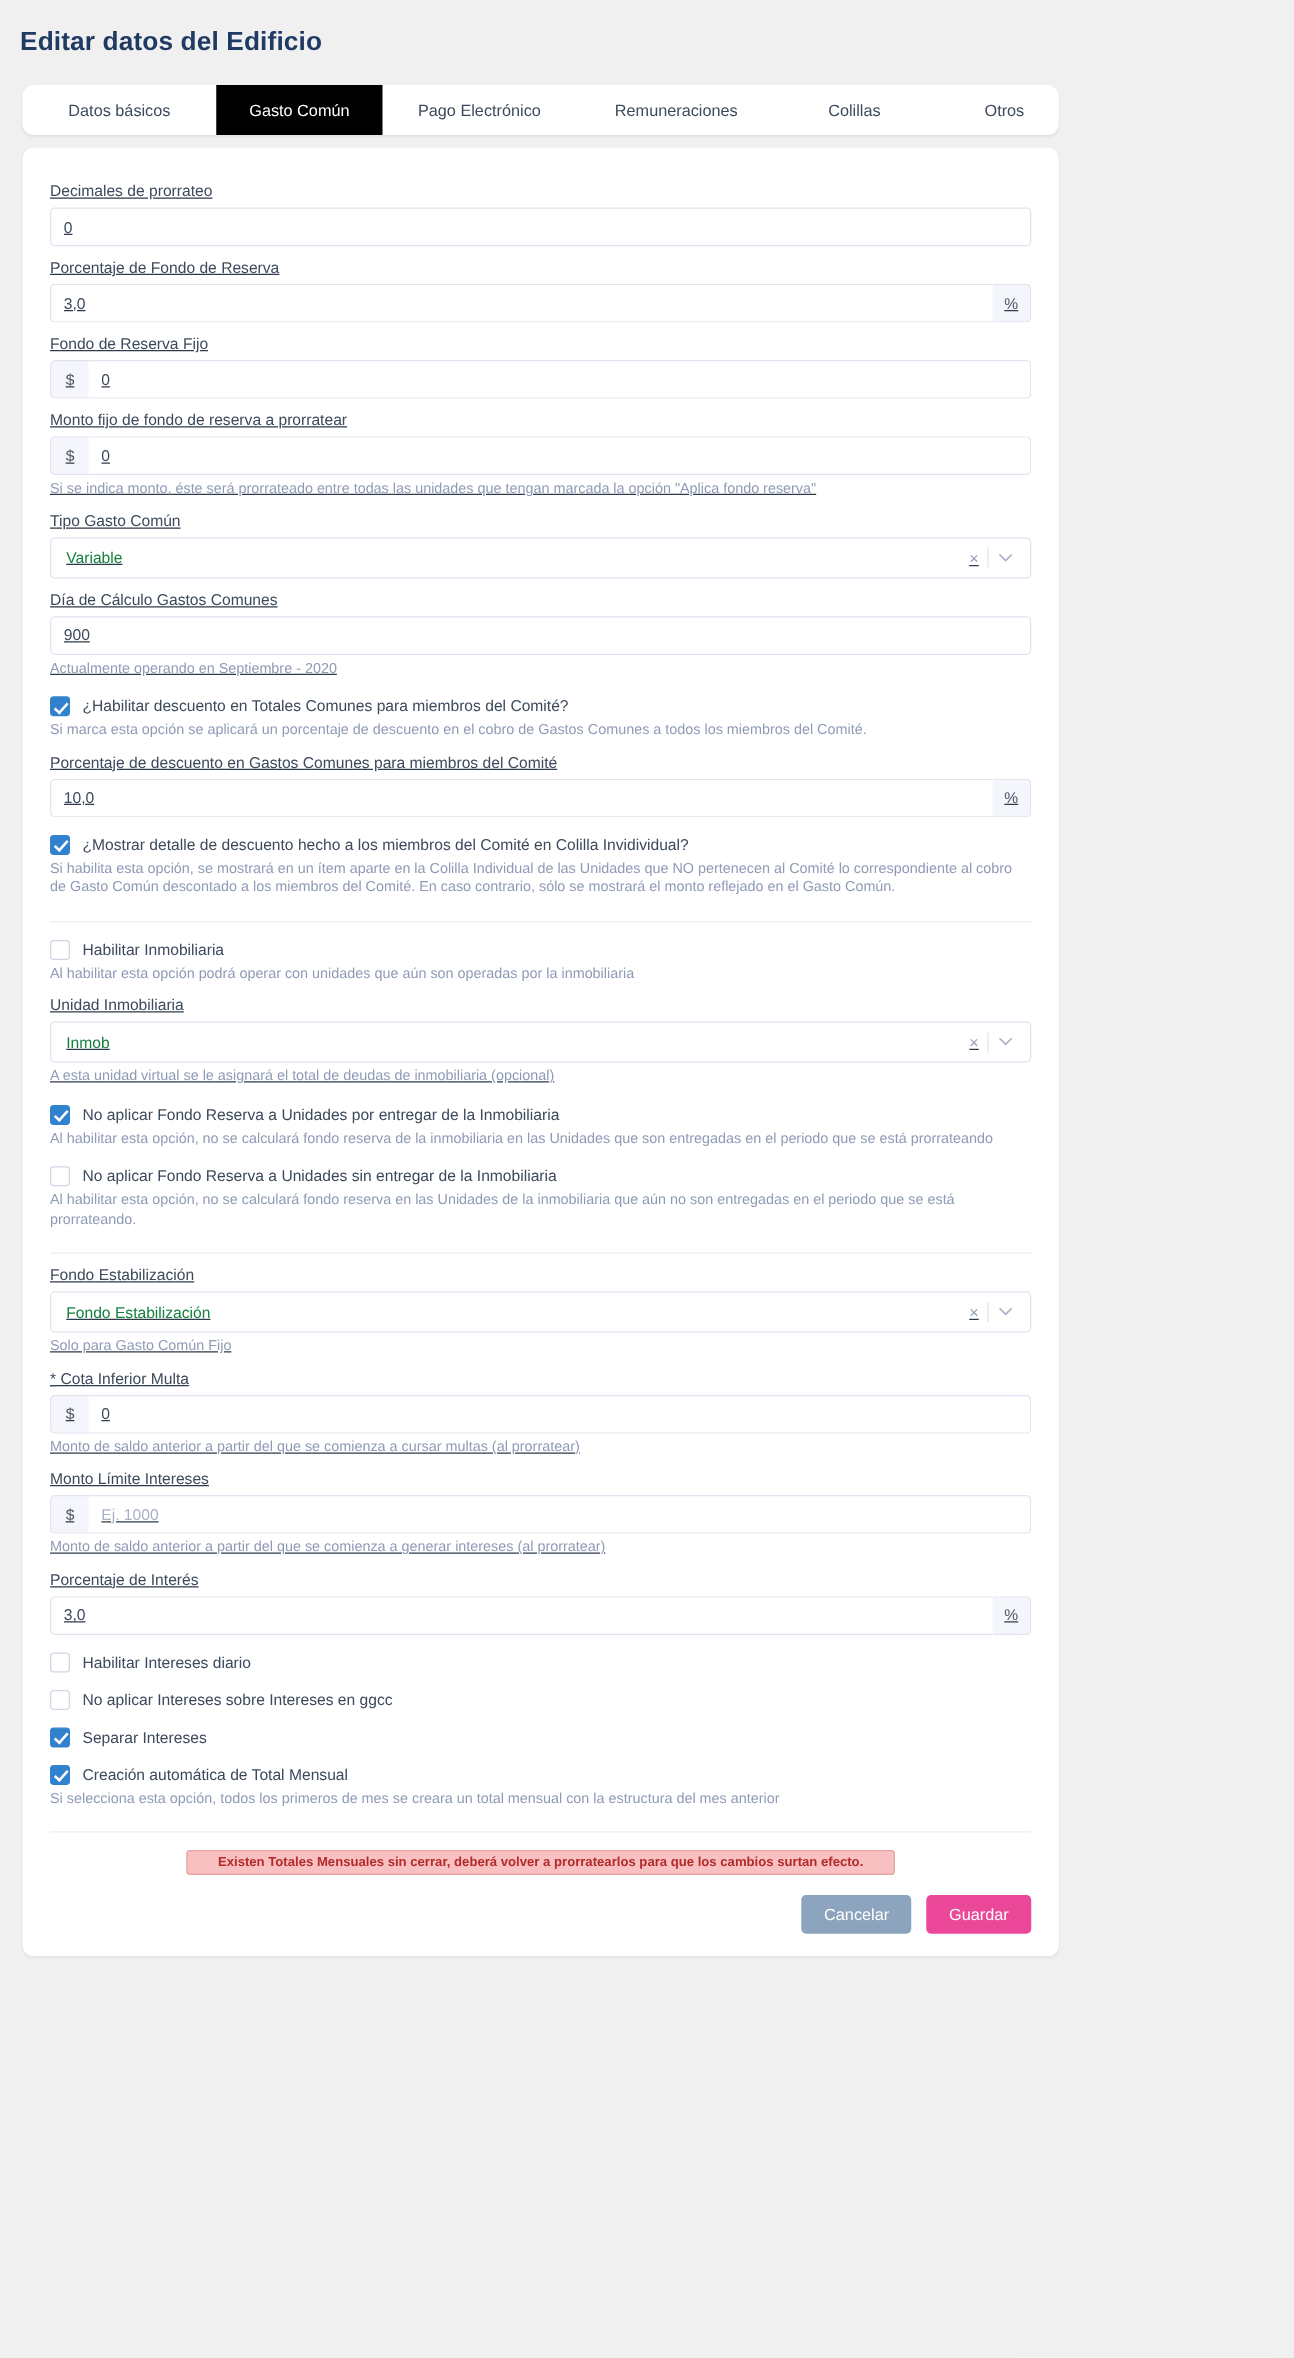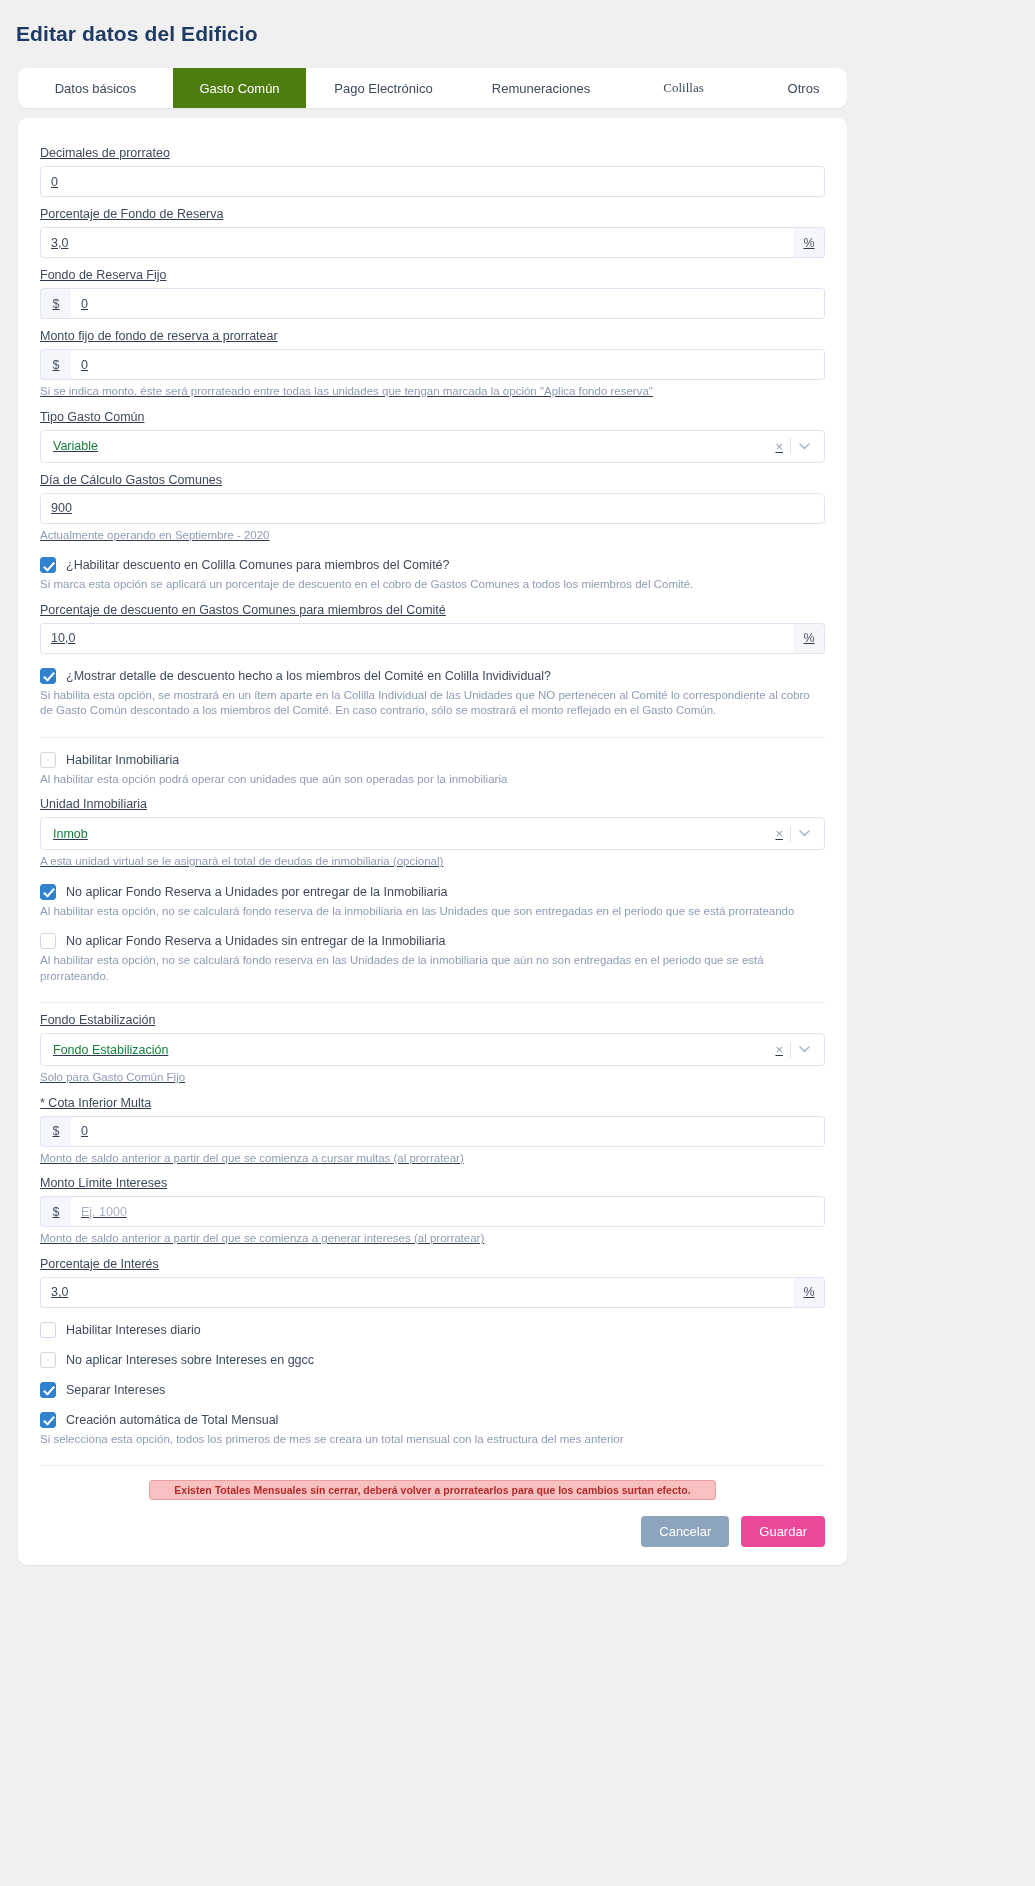--- a/index.html
+++ b/index.html
@@ -47,24 +47,24 @@
     cursor: pointer;
     white-space: nowrap;
     background: transparent;
     border: none;
     font-family: inherit;
   }
   .tab.t0 { width: 155px; }
   .tab.t1 { width: 133px; }
   .tab.t2 { width: 155px; }
   .tab.t3 { width: 160px; }
-  .tab.t4 { width: 125px; font-family: Liberation Serif, serif; }
+  .tab.t4 { width: 125px; }
   .tab.t5 { width: 115px; }
   .tab.active {
-    background: #4d7c0f;
+    background: #000000;
     color: #ffffff;
   }
 
   
   .card {
     margin: 10px 18px 0 18px;
     background: #ffffff;
     border-radius: 9px;
     box-shadow: 0 1px 2px rgba(30,40,60,.07);
     padding: 18px 22px 18px 22px;
@@ -291,21 +291,21 @@
     <div class="field">
       <span class="label">Día de Cálculo Gastos Comunes</span>
       <div class="control">
         <input class="input" type="text" value="900" style="">
       </div>
       <p class="help">Actualmente operando en Septiembre - 2020</p>
     </div>
 
     <div class="cbrow">
       <span class="cb checked"></span>
-      <span class="cbtext">¿Habilitar descuento en Colilla Comunes para miembros del Comité?</span>
+      <span class="cbtext">¿Habilitar descuento en Totales Comunes para miembros del Comité?</span>
     </div>
     <p class="help">Si marca esta opción se aplicará un porcentaje de descuento en el cobro de Gastos Comunes a todos los miembros del Comité.</p>
 
     <div class="field">
       <span class="label">Porcentaje de descuento en Gastos Comunes para miembros del Comité</span>
       <div class="control">
         <input class="input has-suffix" type="text" value="10,0" style="">
         <div class="addon suffix">%</div>
       </div>
     </div>

